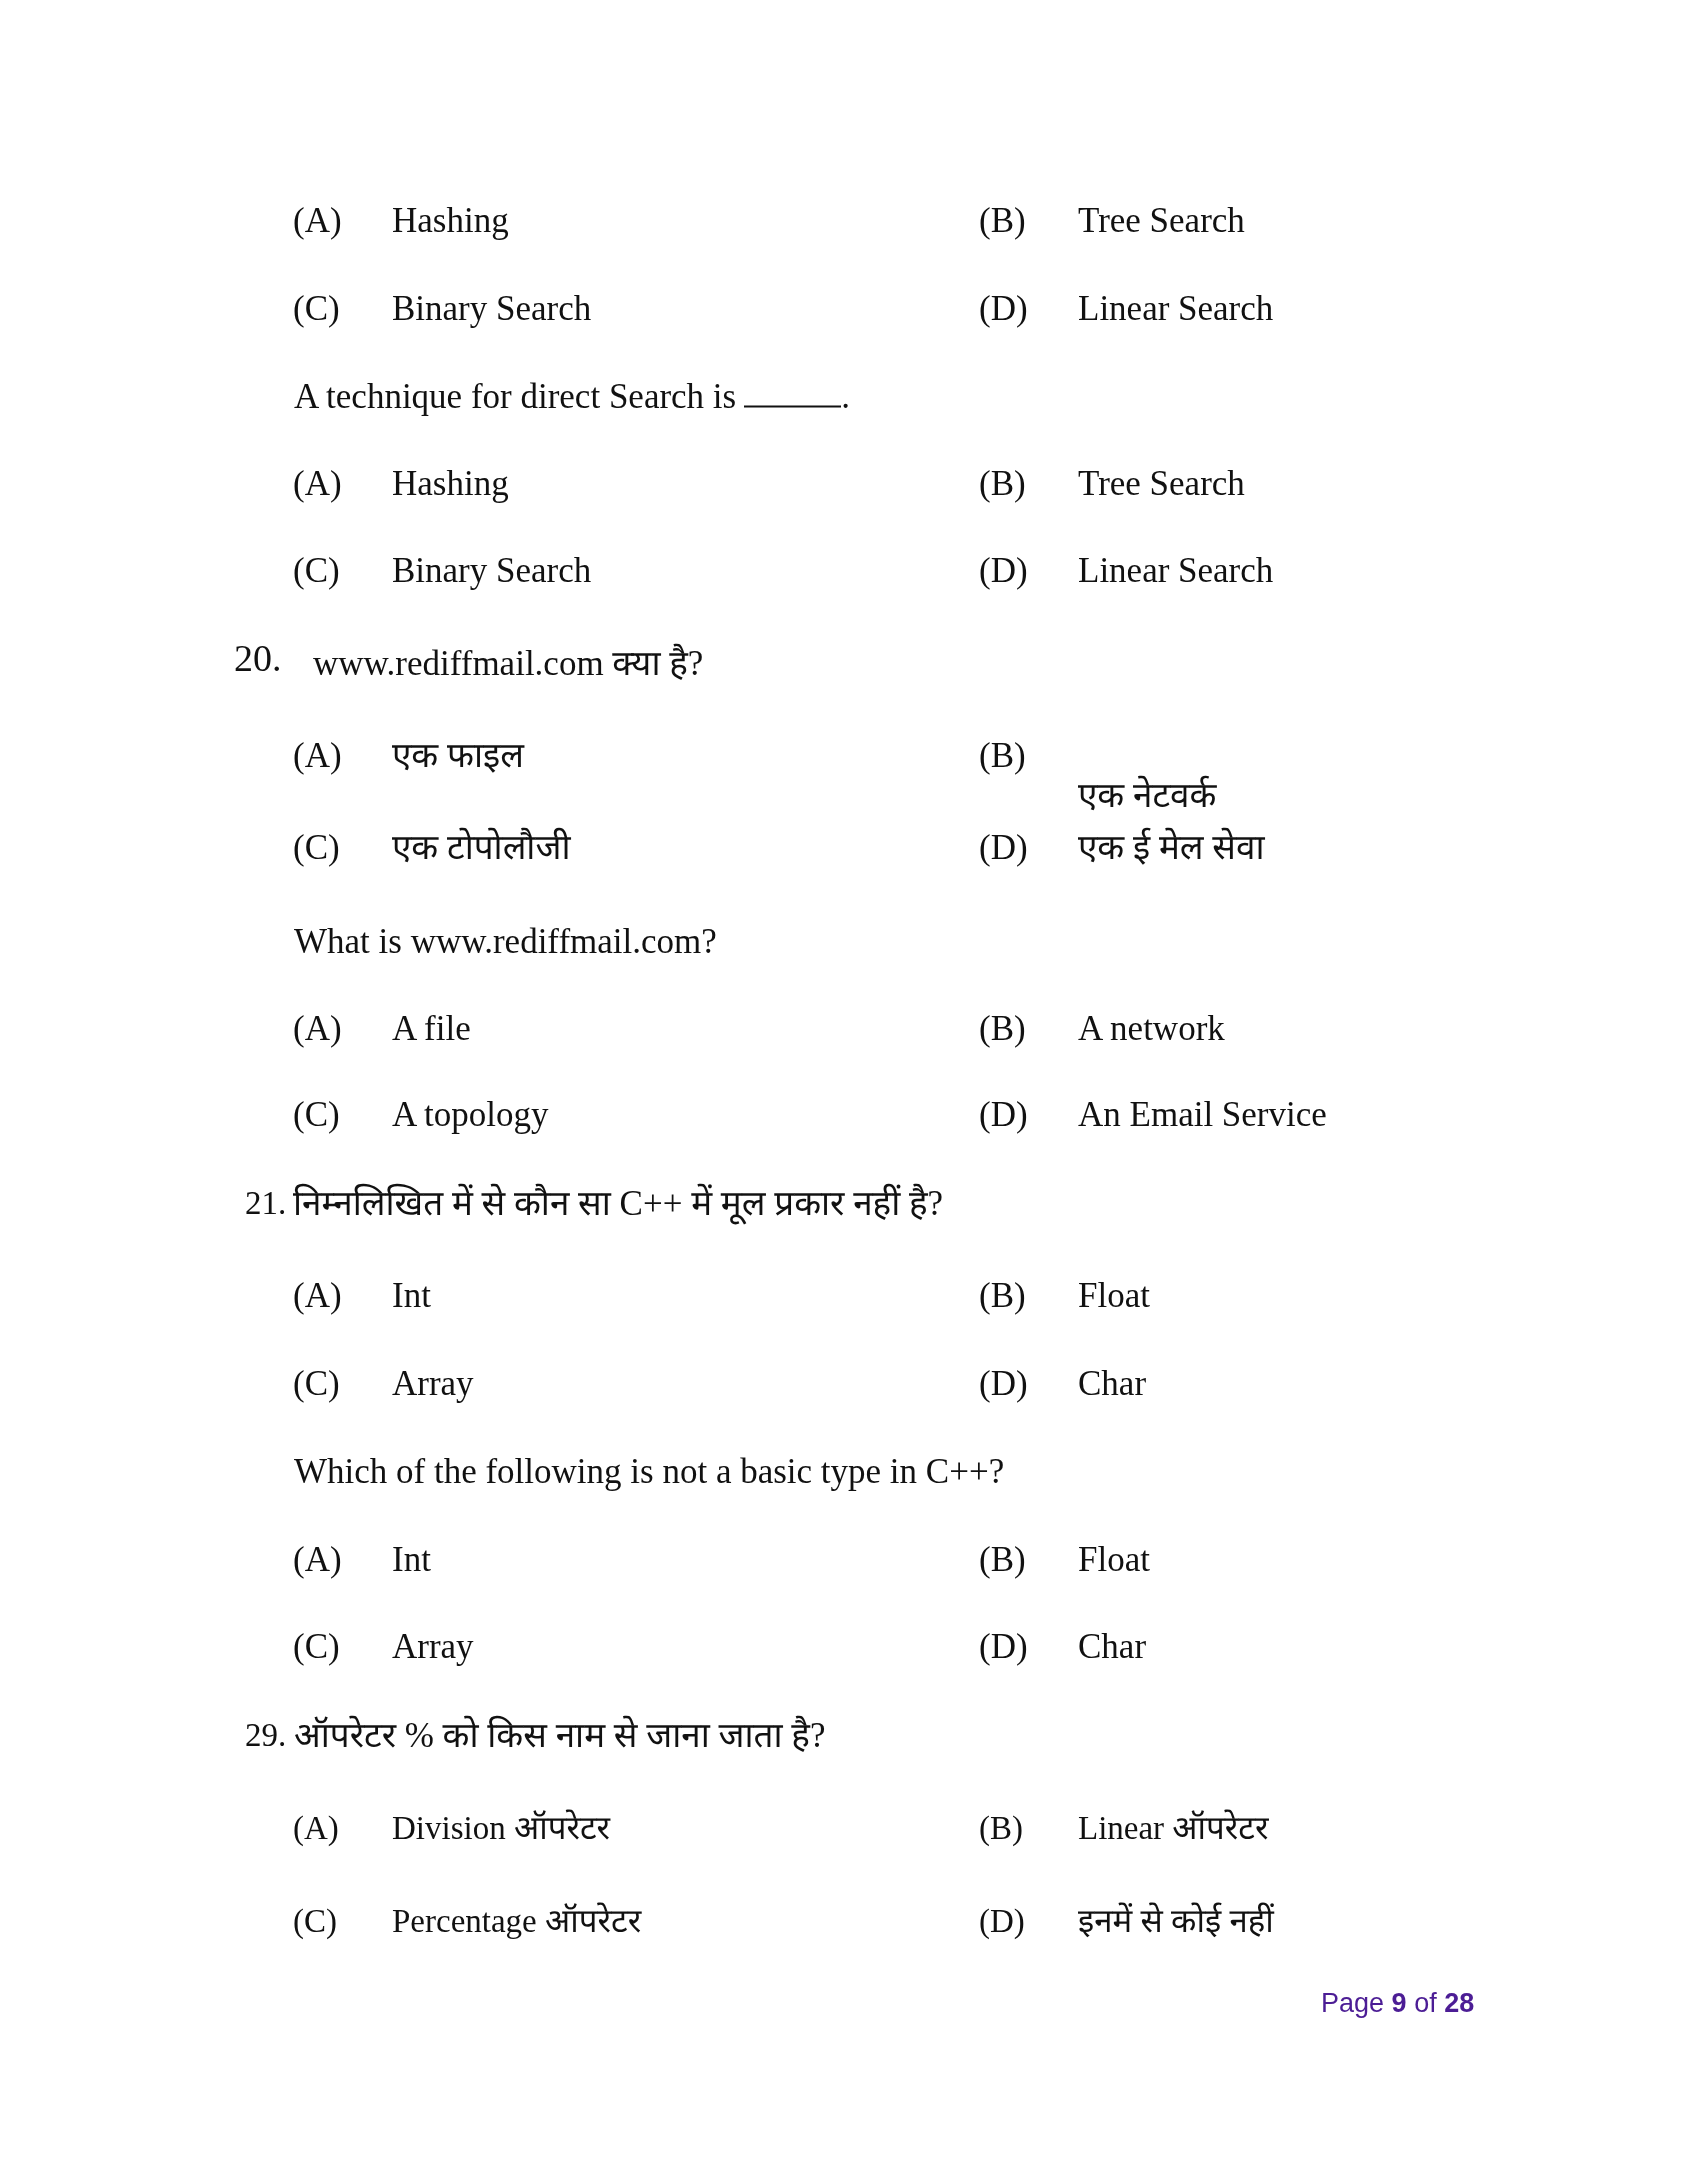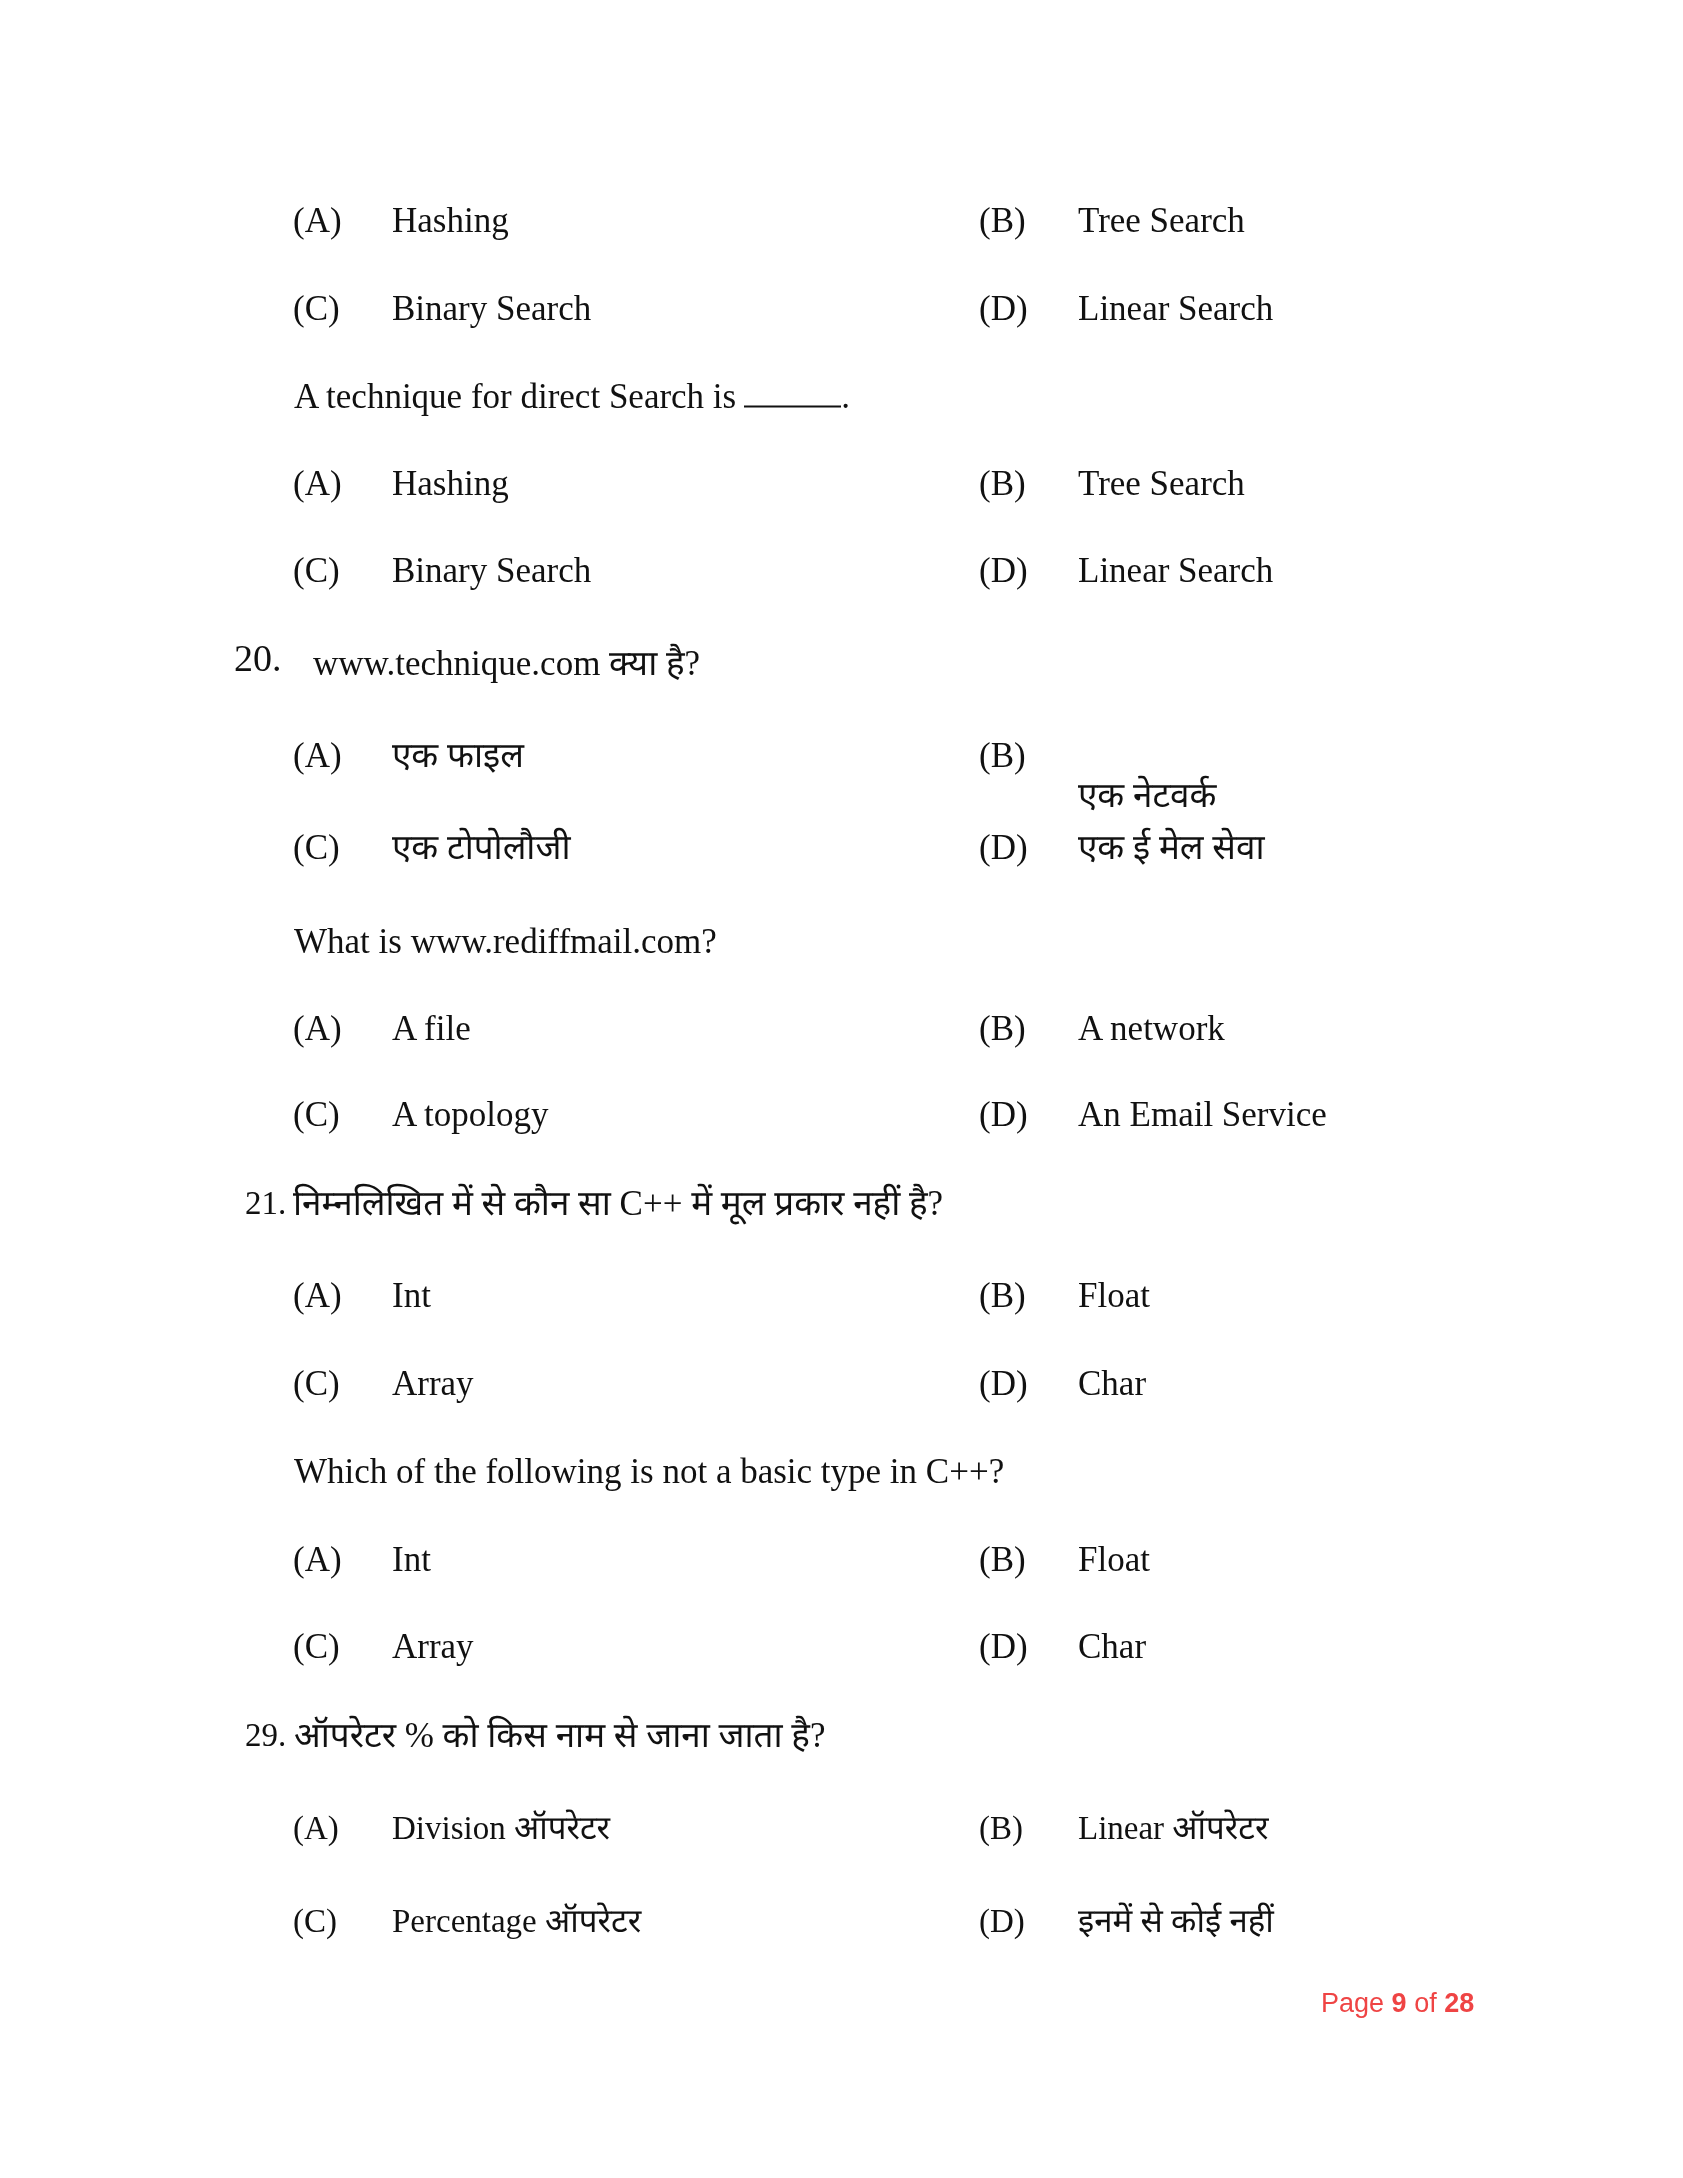--- a/index.html
+++ b/index.html
@@ -1,21 +1,21 @@
 <!DOCTYPE html>
 <html><head>
 <meta charset="utf-8">
 <style>
   html, body { margin:0; padding:0; background:#fff; }
   body { width:1683px; height:2178px; position:relative; overflow:hidden; color:#111; }
   .t { position:absolute; font-family:"Liberation Serif", "DejaVu Serif", serif; font-size:35px; white-space:nowrap; line-height:1; transform:translateY(-50%); }
   .s { font-family:Liberation Serif, serif; font-size:33px; }
   .qnum { font-size:38px; }
   .blank { display:inline-block; width:97px; border-bottom:2px solid #111; margin-left:8px; height:26px; vertical-align:baseline; }
-  .footer { position:absolute; left:1321px; top:1988px; font-family:"Liberation Sans", "DejaVu Sans", sans-serif; font-size:27px; color:#ef4444; }
+  .footer { position:absolute; left:1321px; top:1988px; font-family:"Liberation Sans", "DejaVu Sans", sans-serif; font-size:27px; color:#4c1d95; }
   .footer b { font-weight:bold; }
 </style>
 </head>
 <body>
 
 <span class="t" style="left:293px;top:220px">(A)</span>
 <span class="t" style="left:392px;top:220px">Hashing</span>
 <span class="t" style="left:979px;top:220px">(B)</span>
 <span class="t" style="left:1078px;top:220px">Tree Search</span>
 <span class="t" style="left:293px;top:308px">(C)</span>
@@ -27,21 +27,21 @@
 <span class="t" style="left:293px;top:483px">(A)</span>
 <span class="t" style="left:392px;top:483px">Hashing</span>
 <span class="t" style="left:979px;top:483px">(B)</span>
 <span class="t" style="left:1078px;top:483px">Tree Search</span>
 <span class="t" style="left:293px;top:570px">(C)</span>
 <span class="t" style="left:392px;top:570px">Binary Search</span>
 <span class="t" style="left:979px;top:570px">(D)</span>
 <span class="t" style="left:1078px;top:570px">Linear Search</span>
 
 <span class="t qnum" style="left:234px;top:658px">20.</span>
-<span class="t" style="left:313px;top:663px">www.technique.com क्या है?</span>
+<span class="t" style="left:313px;top:663px">www.rediffmail.com क्या है?</span>
 <span class="t" style="left:293px;top:755px">(A)</span>
 <span class="t" style="left:392px;top:755px">एक फाइल</span>
 <span class="t" style="left:979px;top:755px">(B)</span>
 <span class="t" style="left:1078px;top:795px">एक नेटवर्क</span>
 <span class="t" style="left:293px;top:847px">(C)</span>
 <span class="t" style="left:392px;top:847px">एक टोपोलौजी</span>
 <span class="t" style="left:979px;top:847px">(D)</span>
 <span class="t" style="left:1078px;top:847px">एक ई मेल सेवा</span>
 
 <span class="t" style="left:294px;top:941px">What is www.rediffmail.com?</span>

